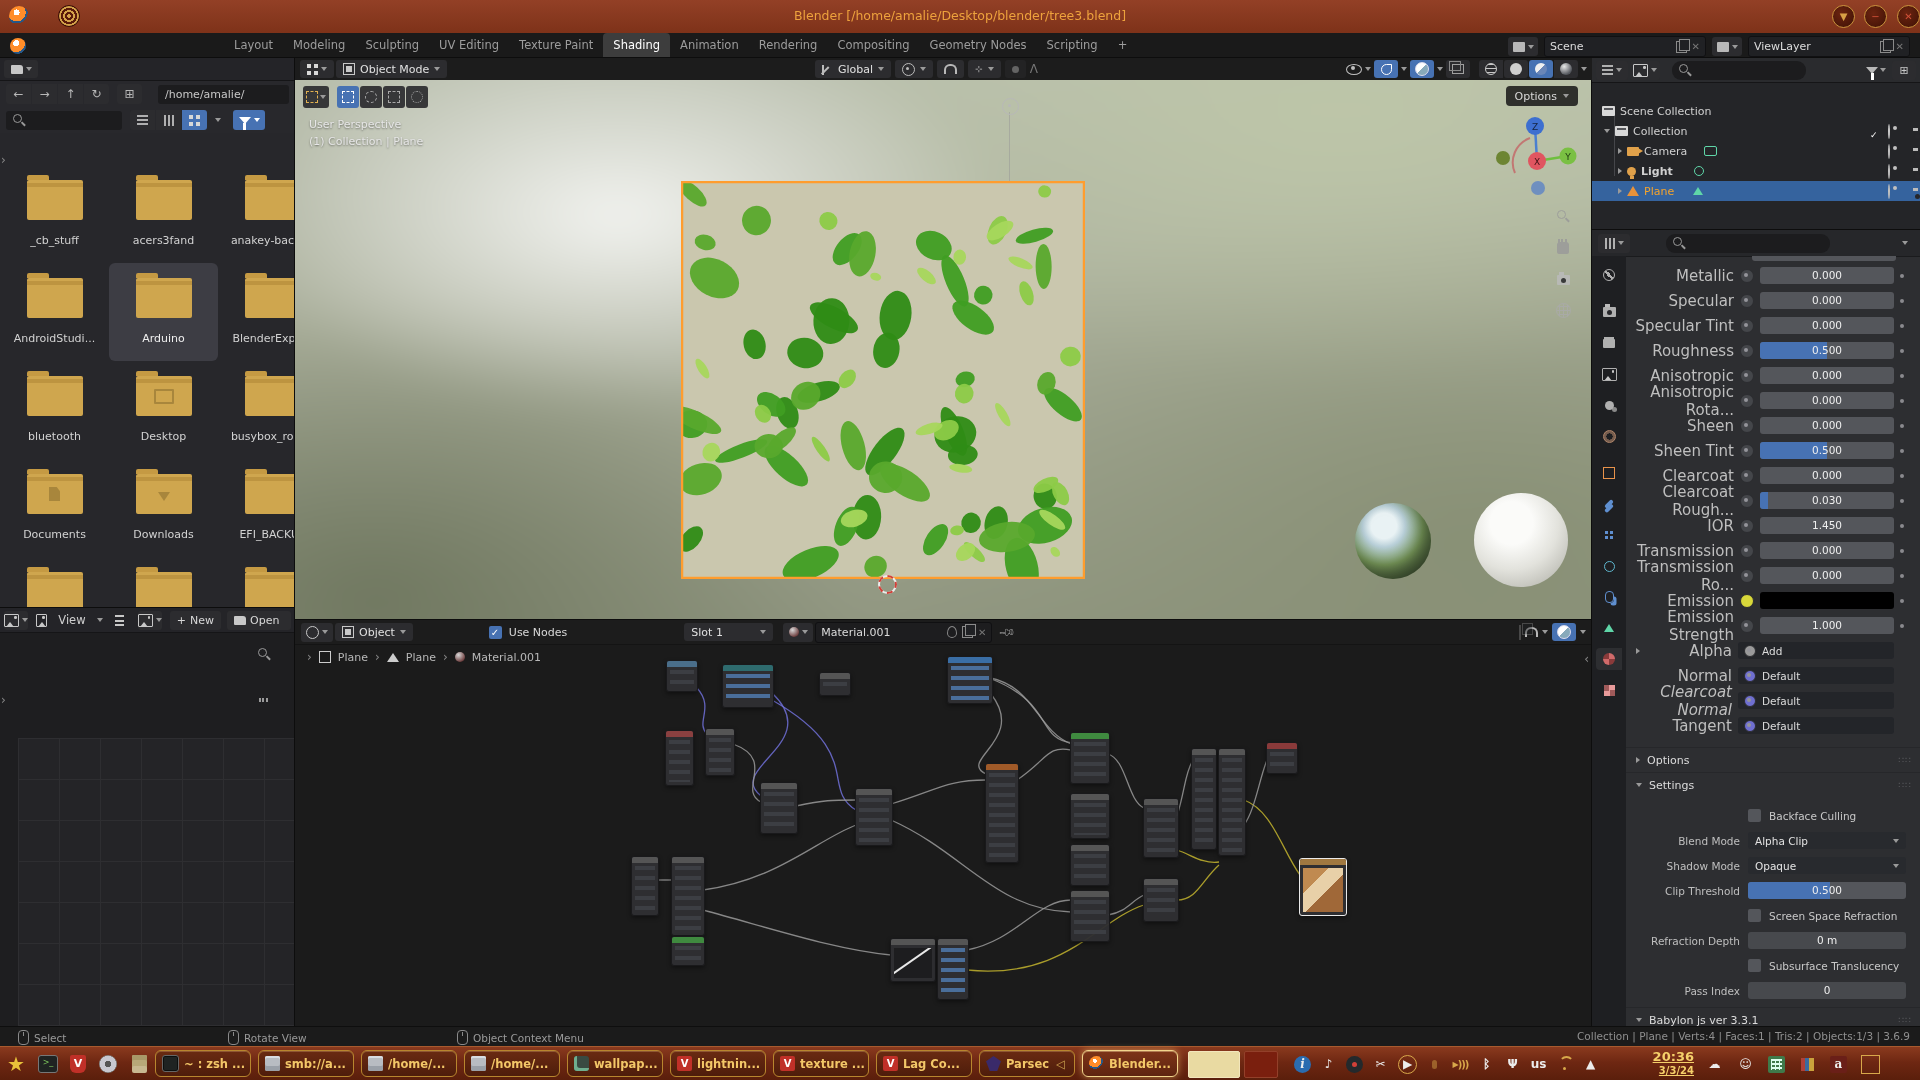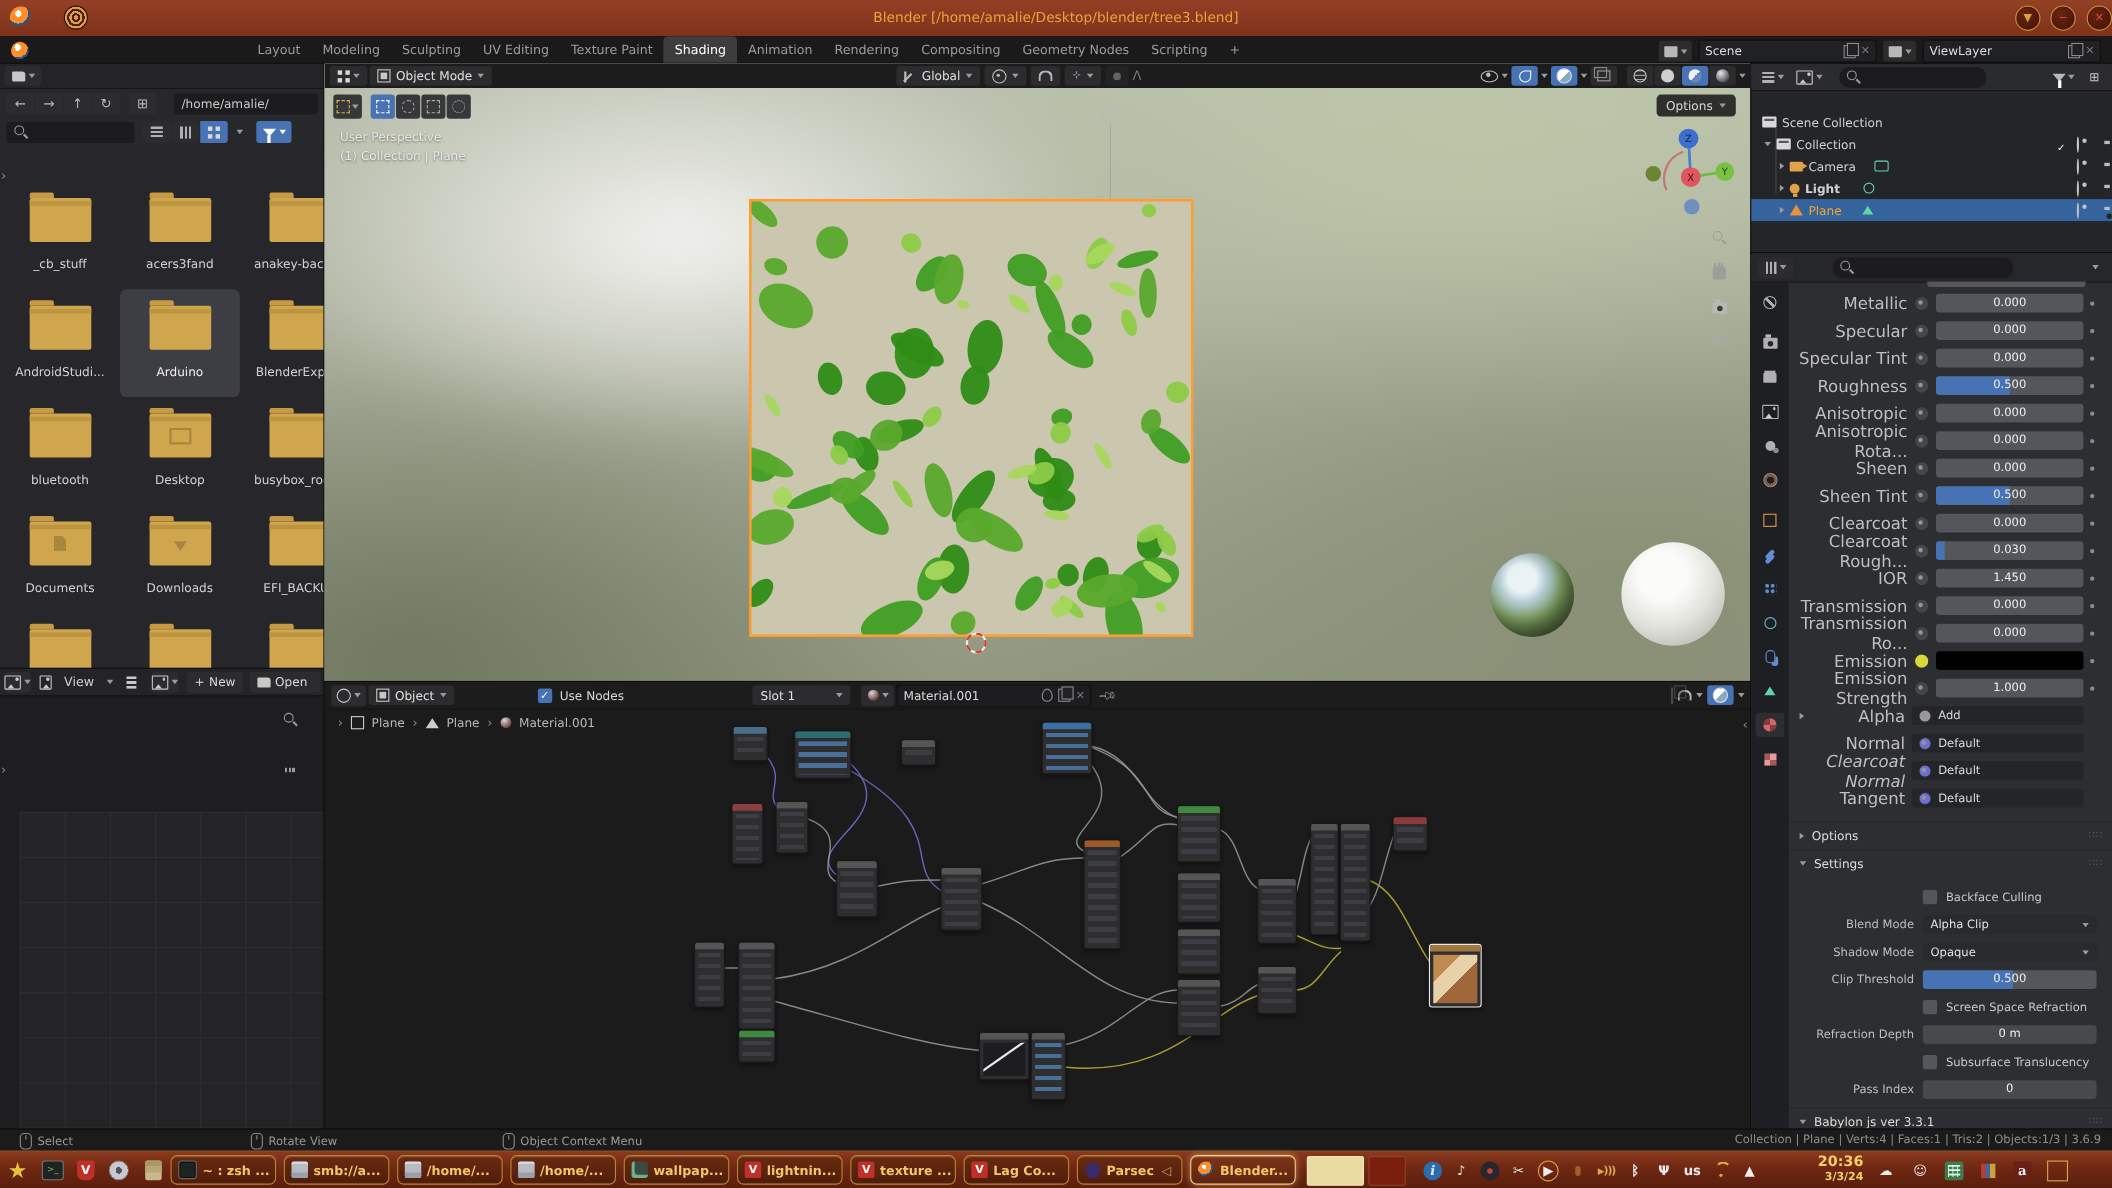--- a/index.html
+++ b/index.html
@@ -1348,21 +1348,21 @@
           <span class="tbi">us</span>
         </span>
         <span class="tico g-wifi">
           <span class="tbi"></span>
         </span>
         <span class="tico g-arrow">
           <span class="tbi">▲</span>
         </span>
       </div>
 
-    <div id="clock" style="left:1632px;width:62px;">
+    <div id="clock" style="left:1632px;width:62px;text-decoration:underline;">
       <div class="t">20:36</div>
       <div class="d">3/3/24</div>
     </div>
 
     <div class="tray" style="left:1706px;gap:14px;">
 
     <span class="tico g-cloud">
           <span class="tbi">☁</span>
         </span>
         <span class="tico g-smiley">

